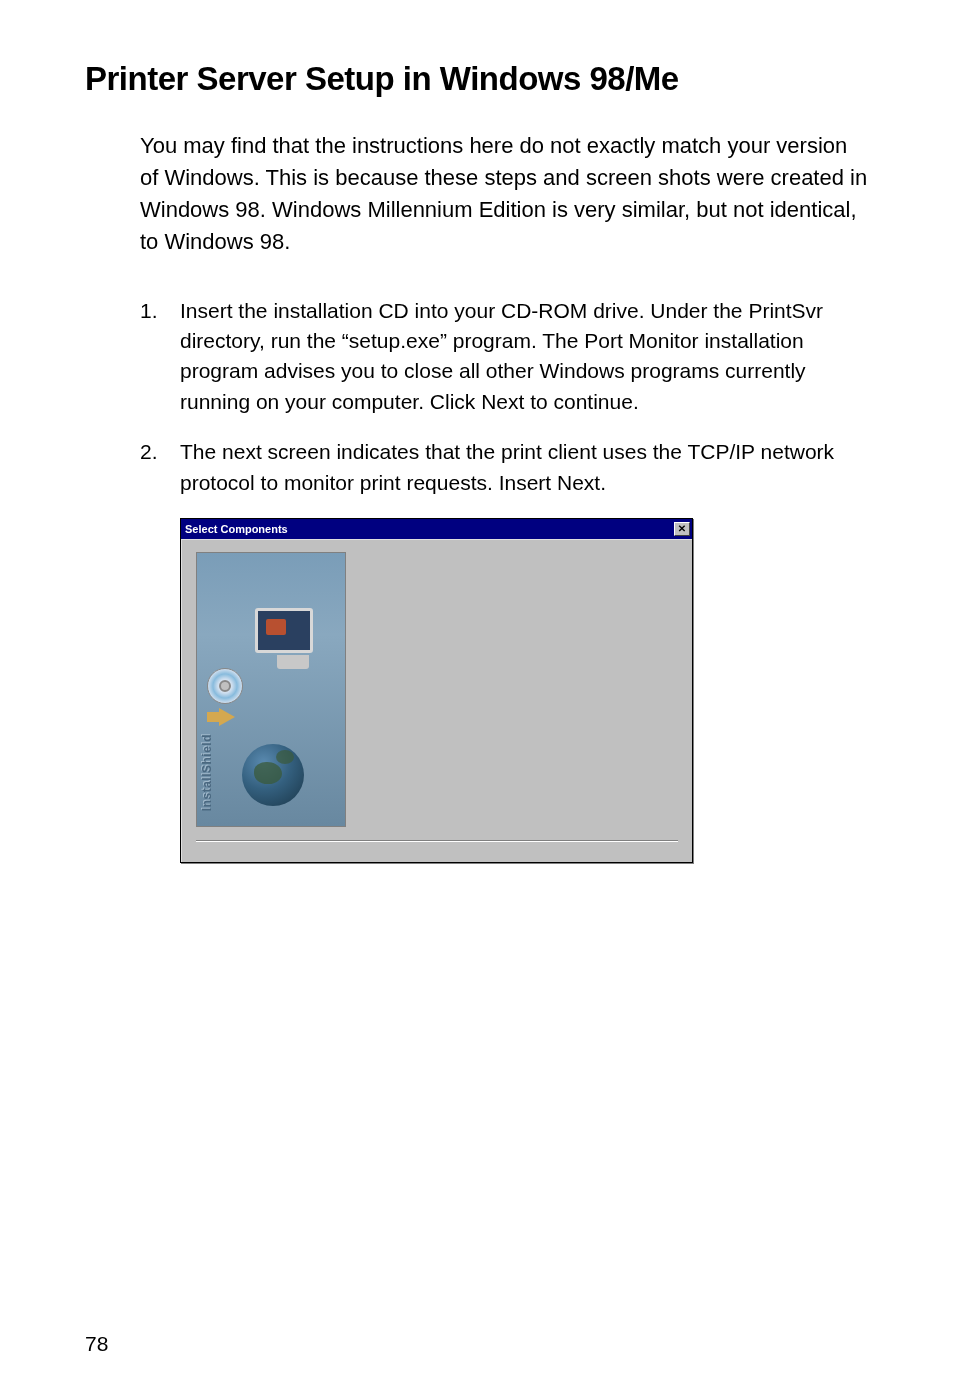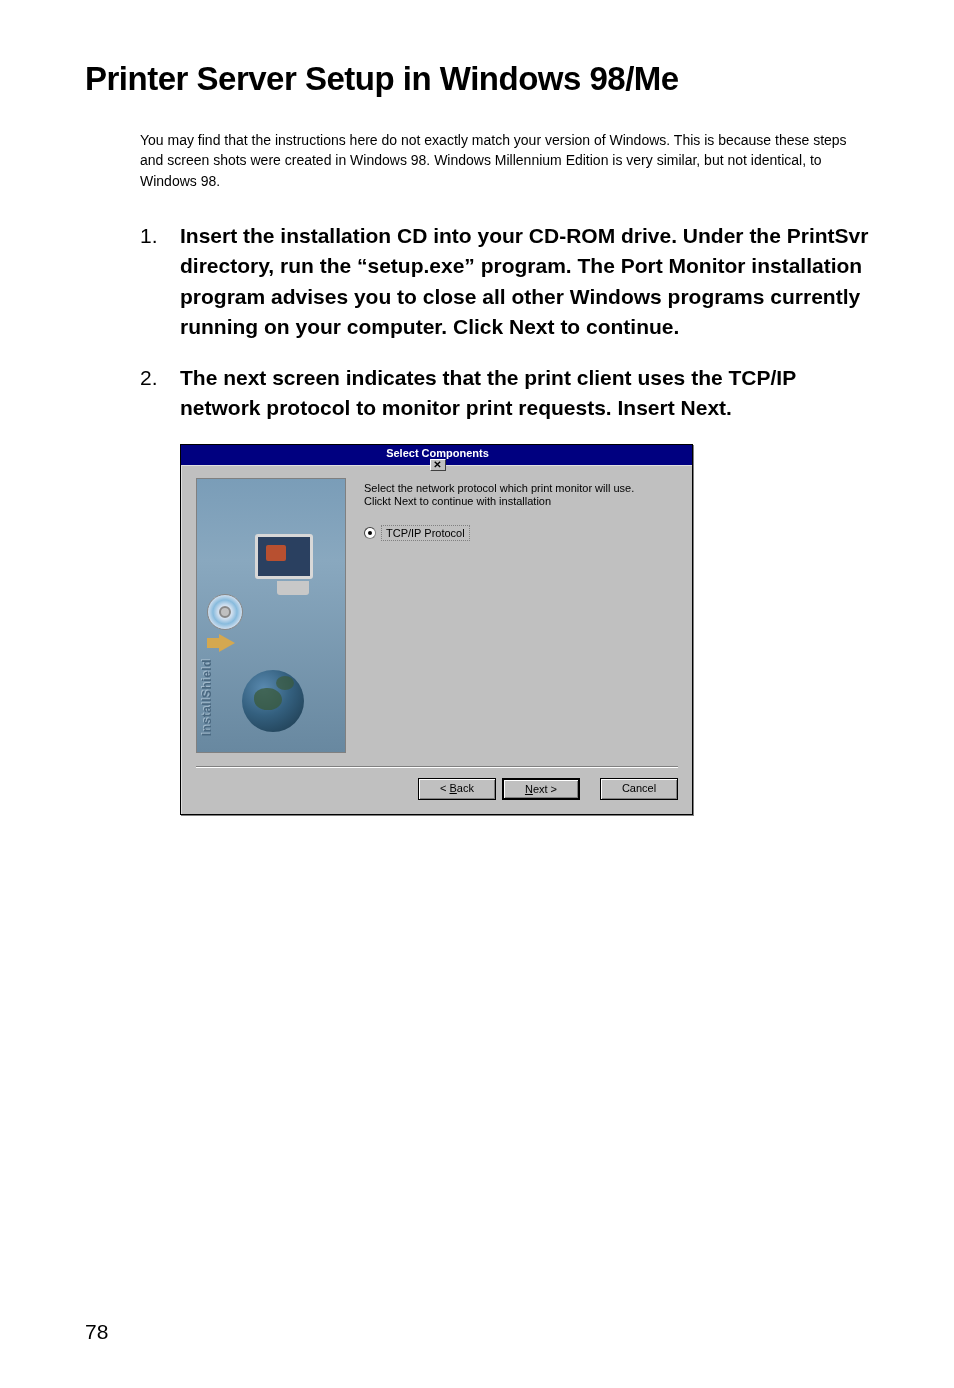--- a/index.html
+++ b/index.html
@@ -19,45 +19,44 @@
     }
     
     .main-heading {
       font-size: 33px;
       font-weight: bold;
       margin-bottom: 32px;
       letter-spacing: -0.5px;
     }
     
     .intro-paragraph {
-      font-size: 14px;
+      font-size: 22px;
       line-height: 1.45;
       margin-left: 55px;
-      margin-bottom: 30px;
+      margin-bottom: 38px;
     }
     
     .numbered-list {
       margin-left: 55px;
       font-size: 21px;
       line-height: 1.45;
     }
     
     .list-item {
       display: flex;
       margin-bottom: 20px;
     }
     
     .list-number {
       min-width: 40px;
       flex-shrink: 0;
     }
     
     .list-content {
       flex: 1;
-      font-weight: bold;
     }
     
     .dialog-wrapper {
       margin-left: 95px;
       margin-top: 5px;
     }
     
     .dialog {
       width: 513px;
       background: #c0c0c0;
@@ -66,21 +65,20 @@
     }
     
     .titlebar {
       background: #000080;
       color: #fff;
       display: flex;
       align-items: center;
       justify-content: space-between;
       padding: 2px 2px 2px 4px;
       height: 20px;
-      flex-direction: column;
     }
     
     .titlebar-text {
       font-family: "MS Sans Serif", Tahoma, Arial, sans-serif;
       font-size: 11px;
       font-weight: bold;
     }
     
     .close-button {
       width: 16px;
@@ -343,21 +341,21 @@
     .win-button.cancel-gap {
       margin-left: 14px;
     }
     
     .underline {
       text-decoration: underline;
     }
     
     .page-number {
       position: absolute;
-      bottom: 44px;
+      bottom: 32px;
       left: 85px;
       font-size: 21px;
     }
   </style>
 </head>
 <body>
 
 <h1 class="main-heading">Printer Server Setup in Windows 98/Me</h1>
 
 <p class="intro-paragraph">You may find that the instructions here do not exactly match your version of Windows. This is because these steps and screen shots were created in Windows 98. Windows Millennium Edition is very similar, but not identical, to Windows 98.</p>
@@ -393,34 +391,19 @@
           </div>
           <div class="graphic-arrow">
             <div class="arrow-shape"></div>
           </div>
           <div class="graphic-globe">
             <div class="globe-land"></div>
             <div class="globe-land2"></div>
           </div>
           <div class="install-shield-text">InstallShield</div>
         </div>
-        <div class="content-panel">
-          <div class="instruction-line1">Select the network protocol which print monitor will use.</div>
-          <div class="instruction-line2">Clickt Next to continue with installation</div>
-          <div class="radio-option">
-            <div class="radio-circle">
-              <div class="radio-dot"></div>
-            </div>
-            <div class="radio-label-box">TCP/IP  Protocol</div>
-          </div>
-        </div>
       </div>
       <div class="separator"></div>
-      <div class="button-row">
-        <div class="win-button"><span>&lt; </span><span class="underline">B</span><span>ack</span></div>
-        <div class="win-button default"><span class="underline">N</span><span>ext &gt;</span></div>
-        <div class="win-button cancel-gap">Cancel</div>
-      </div>
     </div>
   </div>
 </div>
 
 <div class="page-number">78</div>
 
 </body></html>

